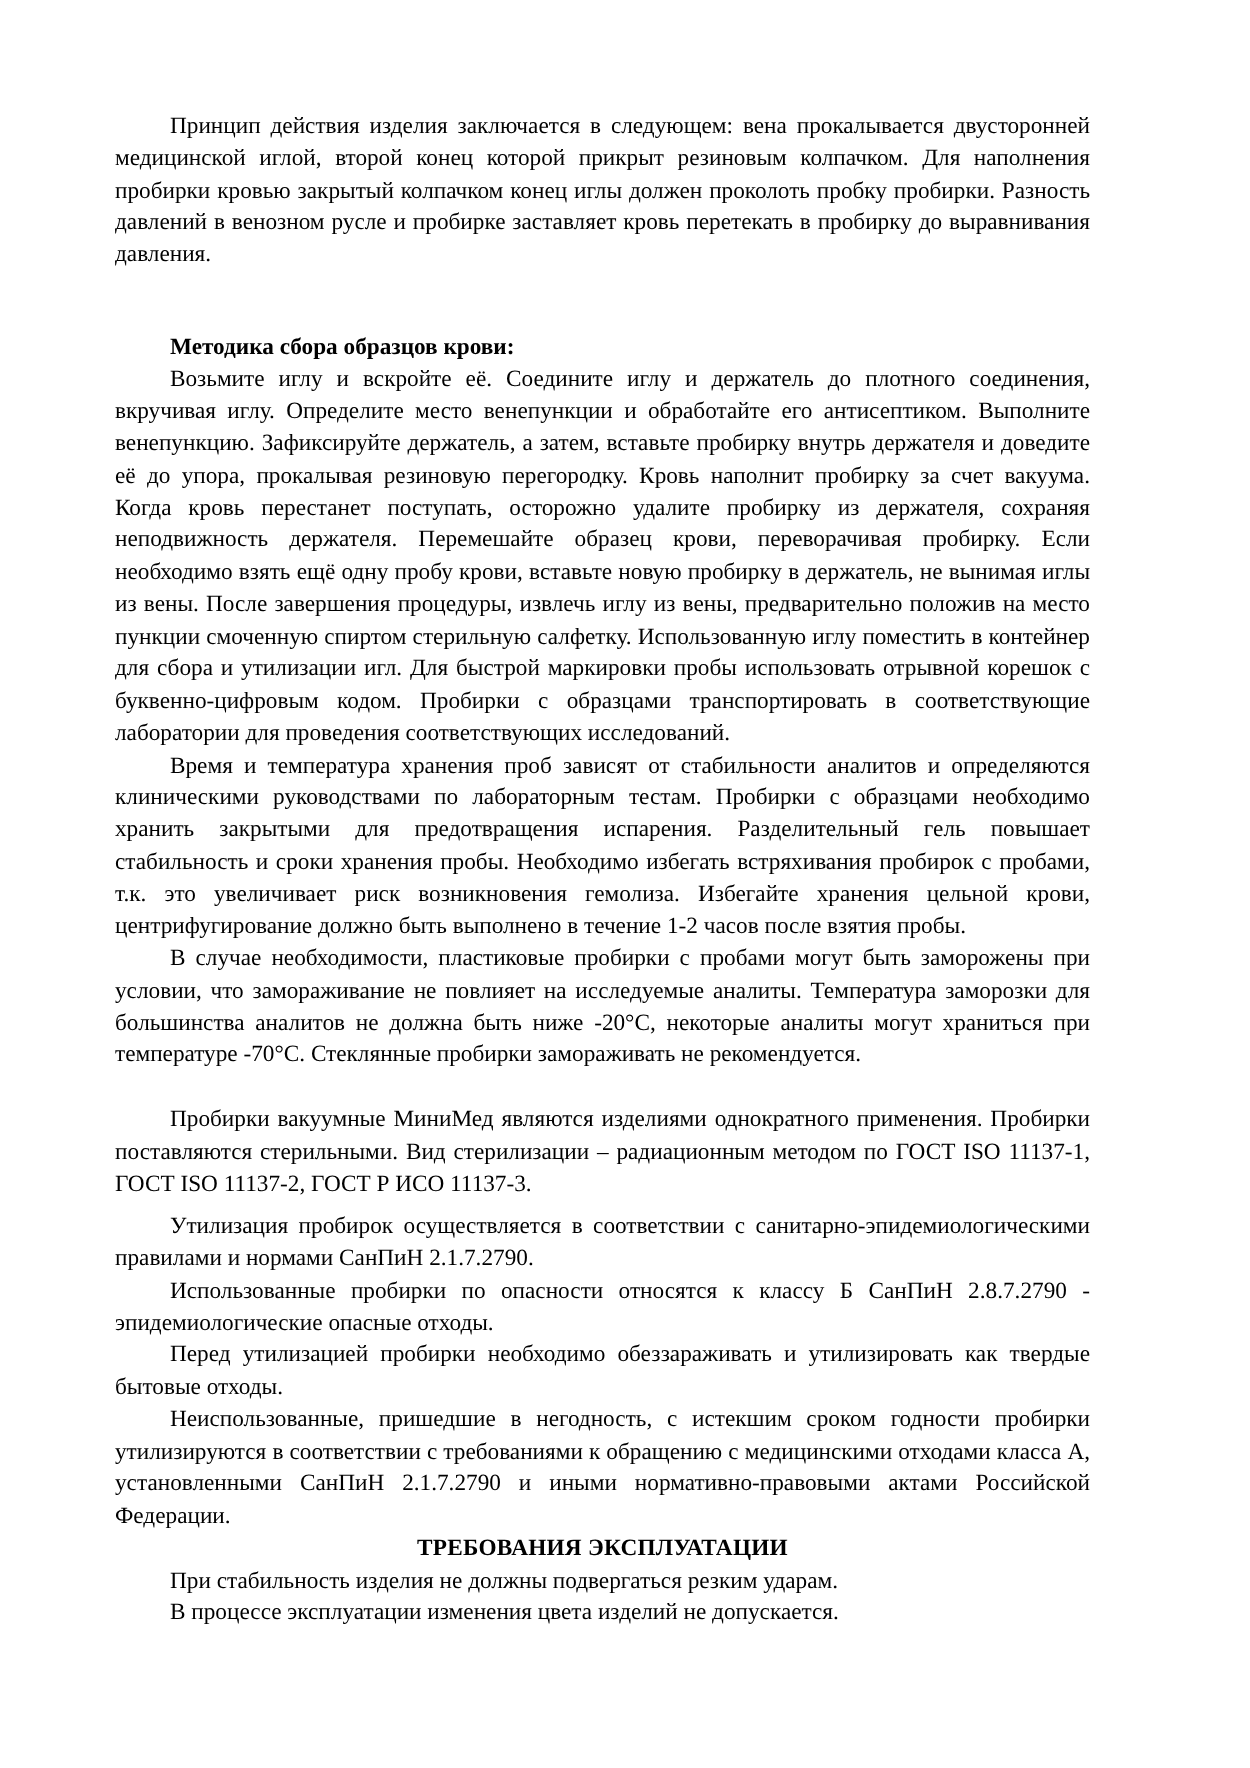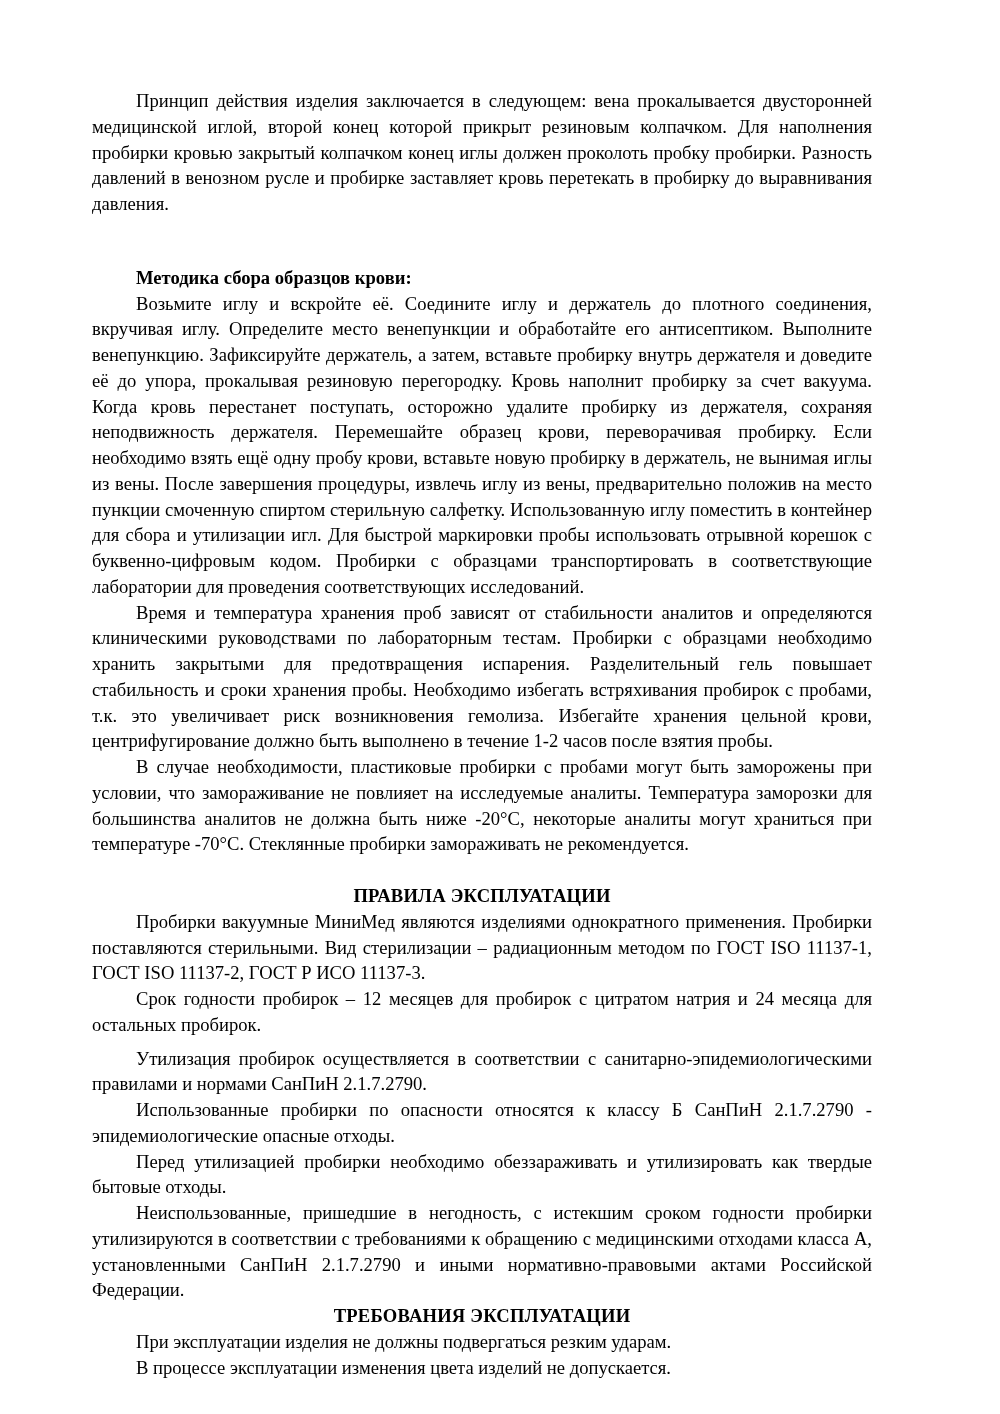--- a/index.html
+++ b/index.html
@@ -54,36 +54,34 @@
 
   <p>Возьмите иглу и вскройте её. Соедините иглу и держатель до плотного соединения, вкручивая иглу. Определите место венепункции и обработайте его антисептиком. Выполните венепункцию. Зафиксируйте держатель, а затем, вставьте пробирку внутрь держателя и доведите её до упора, прокалывая резиновую перегородку. Кровь наполнит пробирку за счет вакуума. Когда кровь перестанет поступать, осторожно удалите пробирку из держателя, сохраняя неподвижность держателя. Перемешайте образец крови, переворачивая пробирку. Если необходимо взять ещё одну пробу крови, вставьте новую пробирку в держатель, не вынимая иглы из вены. После завершения процедуры, извлечь иглу из вены, предварительно положив на место пункции смоченную спиртом стерильную салфетку. Использованную иглу поместить в контейнер для сбора и утилизации игл. Для быстрой маркировки пробы использовать отрывной корешок с буквенно-цифровым кодом. Пробирки с образцами транспортировать в соответствующие лаборатории для проведения соответствующих исследований.</p>
 
 
   <p>Время и температура хранения проб зависят от стабильности аналитов и определяются клиническими руководствами по лабораторным тестам. Пробирки с образцами необходимо хранить закрытыми для предотвращения испарения. Разделительный гель повышает стабильность и сроки хранения пробы. Необходимо избегать встряхивания пробирок с пробами, т.к. это увеличивает риск возникновения гемолиза. Избегайте хранения цельной крови, центрифугирование должно быть выполнено в течение 1-2 часов после взятия пробы.</p>
 
   <p>В случае необходимости, пластиковые пробирки с пробами могут быть заморожены при условии, что замораживание не повлияет на исследуемые аналиты. Температура заморозки для большинства аналитов не должна быть ниже -20°С, некоторые аналиты могут храниться при температуре -70°С. Стеклянные пробирки замораживать не рекомендуется.</p>
 
   <div class="spacer-lg"></div>
 
-  <h2 class="center">ПРАВИЛА ЭКСПЛУАТАЦИИ</h2>
 
   <p>Пробирки вакуумные МиниМед являются изделиями однократного применения. Пробирки поставляются стерильными. Вид стерилизации – радиационным методом по ГОСТ ISO 11137-1, ГОСТ ISO 11137-2, ГОСТ Р ИСО 11137-3.</p>
 
-  <p>Срок годности пробирок – 12 месяцев для пробирок с цитратом натрия и 24 месяца для остальных пробирок.</p>
 
   <div class="spacer-sm"></div>
 
 
   <p>Утилизация пробирок осуществляется в соответствии с санитарно-эпидемиологическими правилами и нормами СанПиН 2.1.7.2790.</p>
 
-  <p>Использованные пробирки по опасности относятся к классу Б СанПиН 2.1.7.2790 - эпидемиологические опасные отходы.</p>
+  <p>Использованные пробирки по опасности относятся к классу Б СанПиН 2.8.7.2790 - эпидемиологические опасные отходы.</p>
 
   <p>Перед утилизацией пробирки необходимо обеззараживать и утилизировать как твердые бытовые отходы.</p>
 
   <p>Неиспользованные, пришедшие в негодность, с истекшим сроком годности пробирки утилизируются в соответствии с требованиями к обращению с медицинскими отходами класса А, установленными СанПиН 2.1.7.2790 и иными нормативно-правовыми актами Российской Федерации.</p>
 
   <h2 class="center">ТРЕБОВАНИЯ ЭКСПЛУАТАЦИИ</h2>
 
-  <p>При эксплуатации изделия не должны подвергаться резким ударам.</p>
+  <p>При стабильность изделия не должны подвергаться резким ударам.</p>
 
   <p>В процессе эксплуатации изменения цвета изделий не допускается.</p>
 
 </div>
 
 </body></html>

